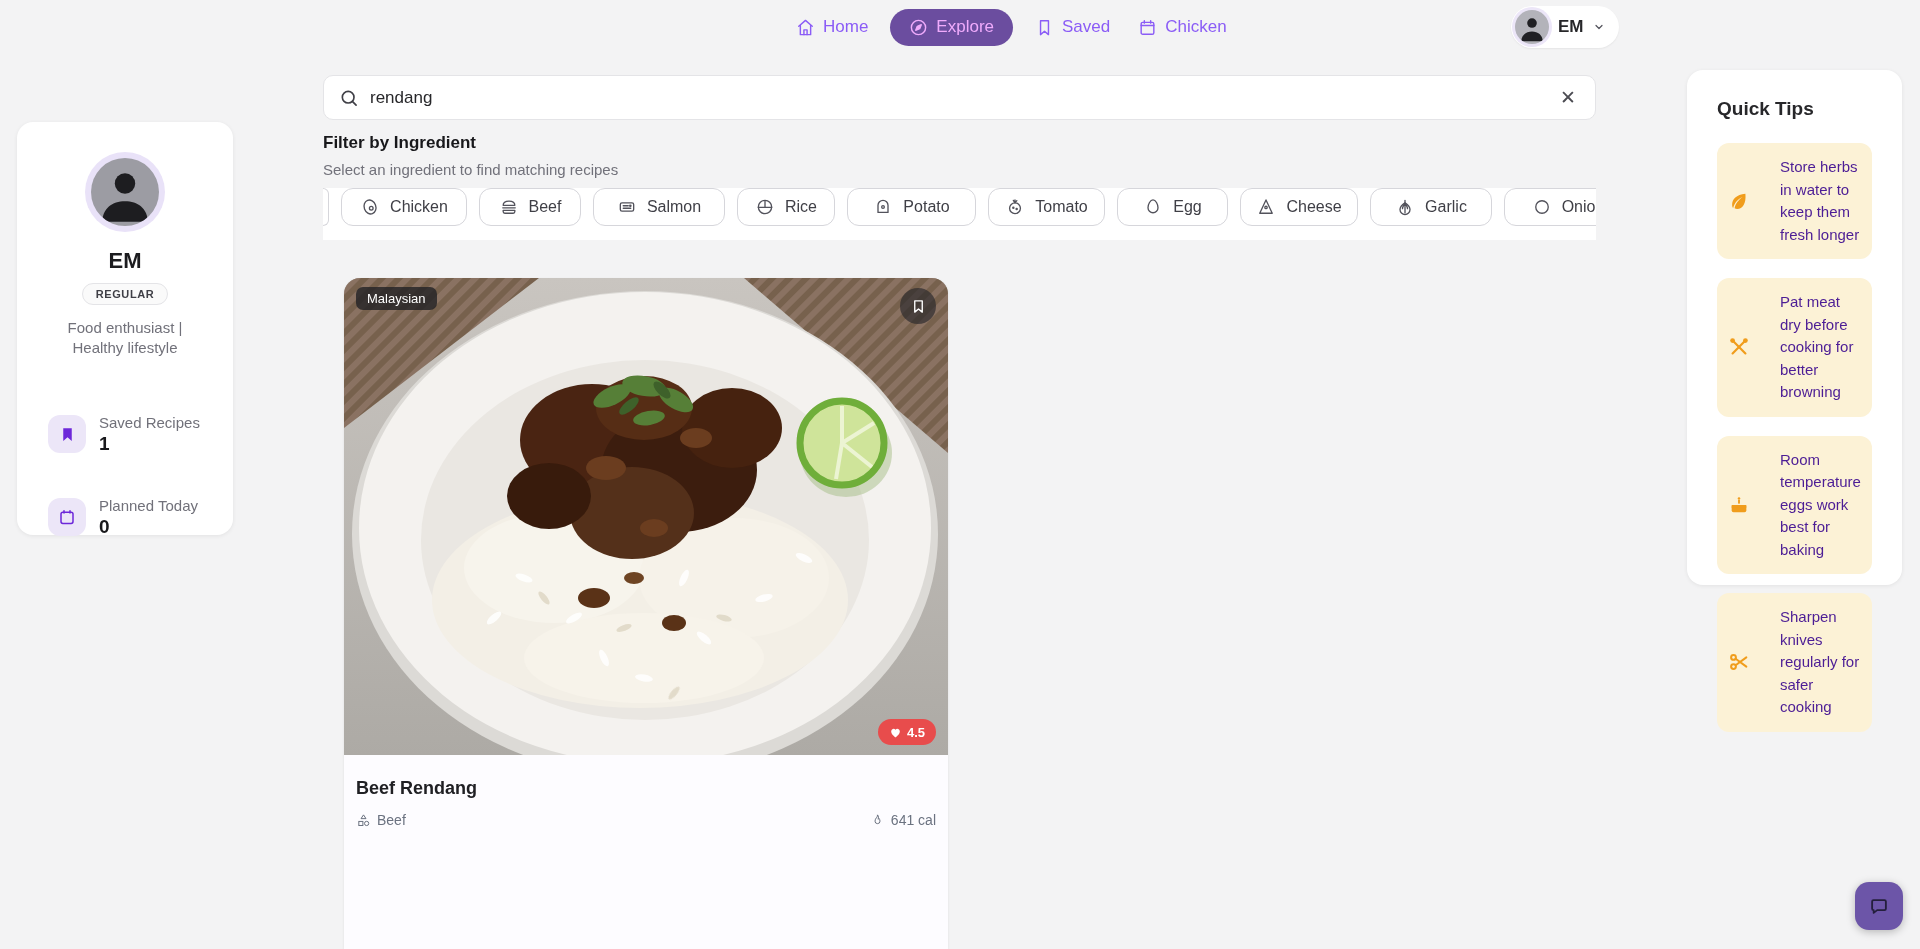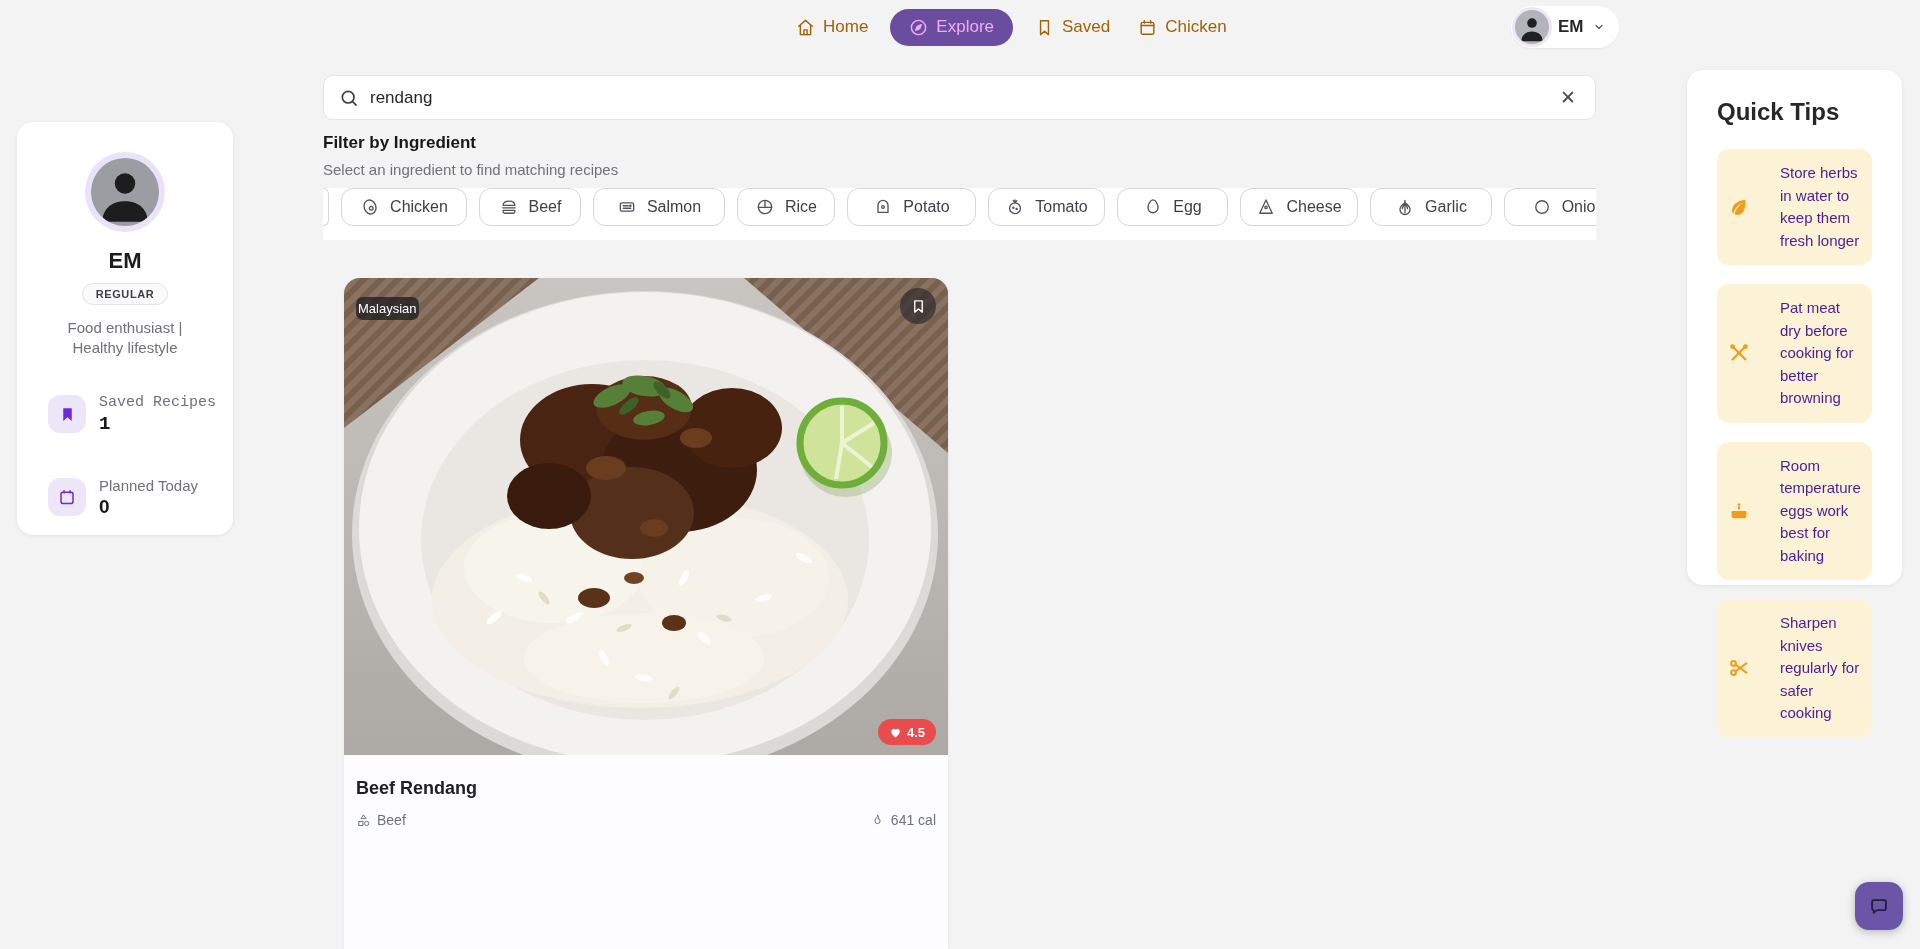--- a/index.html
+++ b/index.html
@@ -3,21 +3,21 @@
 <meta charset="utf-8">
 <style>
   * { margin:0; padding:0; box-sizing:border-box; }
   body { background:#f3f3f4; font-family:"Liberation Sans", sans-serif; color:#18181b; }
   #app { position:relative; width:1920px; height:949px; overflow:hidden; background:#f3f3f4; }
 
   
   .brand { position:absolute; left:300px; top:0; height:54px; display:flex; align-items:center; gap:10px; }
   .brand-name { font-size:24px; font-weight:700; letter-spacing:-0.3px; color:#141417; }
   .nav { position:absolute; left:790px; top:7px; height:40px; display:flex; align-items:center; gap:16px; }
-  .nav-item { display:flex; align-items:center; gap:8px; font-size:17px; color:#a16207; height:36px; padding:0 6px; border-radius:999px; cursor:pointer; }
+  .nav-item { display:flex; align-items:center; gap:8px; font-size:17px; color:#8b5cf6; height:36px; padding:0 6px; border-radius:999px; cursor:pointer; }
   .nav-item svg { width:19px; height:19px; }
   .nav-item.active { background:#6b4d9f; color:#f0abfc; padding:0 19px; height:37px; }
   .user-pill { position:absolute; left:1511px; top:6px; width:108px; height:42px; background:#fff; border-radius:999px; display:flex; align-items:center; gap:9px; padding:0 10px 0 4px; box-shadow:0 1px 2px rgba(0,0,0,.06); cursor:pointer; }
   .avatar-sm { width:34px; height:34px; border-radius:50%; background:#b3b3ba; box-shadow:0 0 0 3px #ece6f8; overflow:hidden; flex:none; display:flex; align-items:center; justify-content:center; }
   .user-pill .uname { font-size:17px; font-weight:600; color:#27272a; }
 
   
   .searchbar { position:absolute; left:323px; top:75px; width:1273px; height:45px; background:#fff; border:1px solid #e4e4e7; border-radius:10px; display:flex; align-items:center; gap:11px; padding:0 15px; }
   .searchbar input { flex:1; border:none; outline:none; background:transparent; font-size:17px; color:#27272a; font-family:inherit; }
   .clear-btn { font-size:19px; color:#4b4b52; cursor:pointer; line-height:1; padding:2px 4px; }
@@ -27,46 +27,46 @@
   .filter-sub { position:absolute; left:323px; top:161px; font-size:15px; color:#71717a; }
   .chip-strip { position:absolute; left:323px; top:188px; width:1273px; height:52px; background:#fff; display:flex; gap:12px; overflow:hidden; }
   .chip { height:38px; flex:none; border:1px solid #d6d6db; border-radius:12px; background:#fff; display:flex; align-items:center; justify-content:center; gap:10px; font-size:16px; color:#3f3f46; cursor:pointer; }
   .chip svg { width:20px; height:20px; stroke:#52525b; fill:none; stroke-width:1.6; stroke-linecap:round; stroke-linejoin:round; }
   .chip.cut-left { width:6px; border-left:none; border-radius:0 12px 12px 0; }
 
   
   .recipe-card { position:absolute; left:344px; top:278px; width:604px; height:671px; background:#fdfcff; border-radius:16px 16px 0 0; overflow:hidden; box-shadow:0 1px 3px rgba(0,0,0,.08); cursor:pointer; }
   .recipe-img { position:relative; width:604px; height:477px; background:#b5b1ac; }
   .recipe-img > svg { display:block; width:604px; height:477px; }
-  .cuisine-badge { position:absolute; left:12px; top:19px; background:rgba(32,32,36,.78); color:#fff; font-size:13px; padding:4px 2px; border-radius:7px; }
+  .cuisine-badge { position:absolute; left:12px; top:9px; background:rgba(32,32,36,.78); color:#fff; font-size:13px; padding:4px 11px; border-radius:7px; }
   .bookmark-btn { position:absolute; right:12px; top:10px; width:36px; height:36px; border-radius:50%; background:rgba(35,35,40,.62); display:flex; align-items:center; justify-content:center; cursor:pointer; }
   .rating-badge { position:absolute; right:12px; bottom:10px; height:26px; background:#e84c4c; color:#fff; border-radius:999px; padding:0 11px; display:flex; align-items:center; gap:5px; font-size:13px; font-weight:700; }
   .recipe-body { padding:23px 12px 0 12px; }
   .recipe-title { font-size:18px; font-weight:700; color:#202024; }
   .recipe-meta { display:flex; justify-content:space-between; align-items:center; margin-top:13px; font-size:14px; color:#6b7280; }
   .meta-item { display:flex; align-items:center; gap:6px; }
   .meta-item svg { width:15px; height:15px; stroke:#6b7280; fill:none; stroke-width:1.6; }
 
   
   .profile-card { position:absolute; left:17px; top:122px; width:216px; height:413px; background:#fff; border-radius:16px; box-shadow:0 1px 4px rgba(0,0,0,.07); text-align:center; }
   .avatar-wrap { margin:30px auto 0; width:80px; height:80px; border-radius:50%; background:#e9e2f8; display:flex; align-items:center; justify-content:center; }
   .avatar-lg { width:68px; height:68px; border-radius:50%; background:#9c9ca3; overflow:hidden; }
   .profile-name { margin-top:16px; font-size:22px; font-weight:700; color:#1c1c1f; }
   .profile-badge { display:inline-block; margin-top:9px; font-size:11px; font-weight:700; letter-spacing:.6px; color:#3f3f46; border:1px solid #e4e4e7; background:#fafafa; border-radius:999px; padding:4px 13px; }
   .profile-bio { margin-top:13px; font-size:15px; color:#71717a; line-height:1.35; padding:0 26px; }
   .stat { display:flex; align-items:center; gap:13px; text-align:left; padding-left:31px; }
-  .stat.first { margin-top:35px;font-family:Liberation Mono, monospace; }
+  .stat.first { margin-top:55px; }
   .stat + .stat { margin-top:42px; }
   .stat-icon { width:38px; height:38px; border-radius:12px; background:#ece6f8; display:flex; align-items:center; justify-content:center; flex:none; }
   .stat-label { font-size:15px; color:#71717a; }
   .stat-value { font-size:19px; font-weight:700; color:#18181b; margin-top:2px; }
 
   
   .tips-card { position:absolute; left:1687px; top:70px; width:215px; height:515px; background:#fff; border-radius:16px; box-shadow:0 1px 4px rgba(0,0,0,.07); padding:28px 30px 0; }
-  .tips-title { font-size:24px; font-weight:700; color:#27272a; }
+  .tips-title { font-size:19px; font-weight:700; color:#27272a; }
   .tip { background:#fcf2d6; border-radius:12px; padding:13px 11px; display:flex; gap:11px; align-items:center; margin-top:19px; }
   .tip.first { margin-top:23px; }
   .tip-icon { flex:none; width:22px; height:22px; }
   .tip-text { font-size:15px; color:#4c1d95; line-height:1.5;margin-left:19px; }
 
   
   .chat-fab { position:absolute; left:1855px; top:882px; width:48px; height:48px; border-radius:14px; background:#6c55a8; display:flex; align-items:center; justify-content:center; box-shadow:0 2px 8px rgba(0,0,0,.25); cursor:pointer; }
 </style>
 </head>
 <body>

